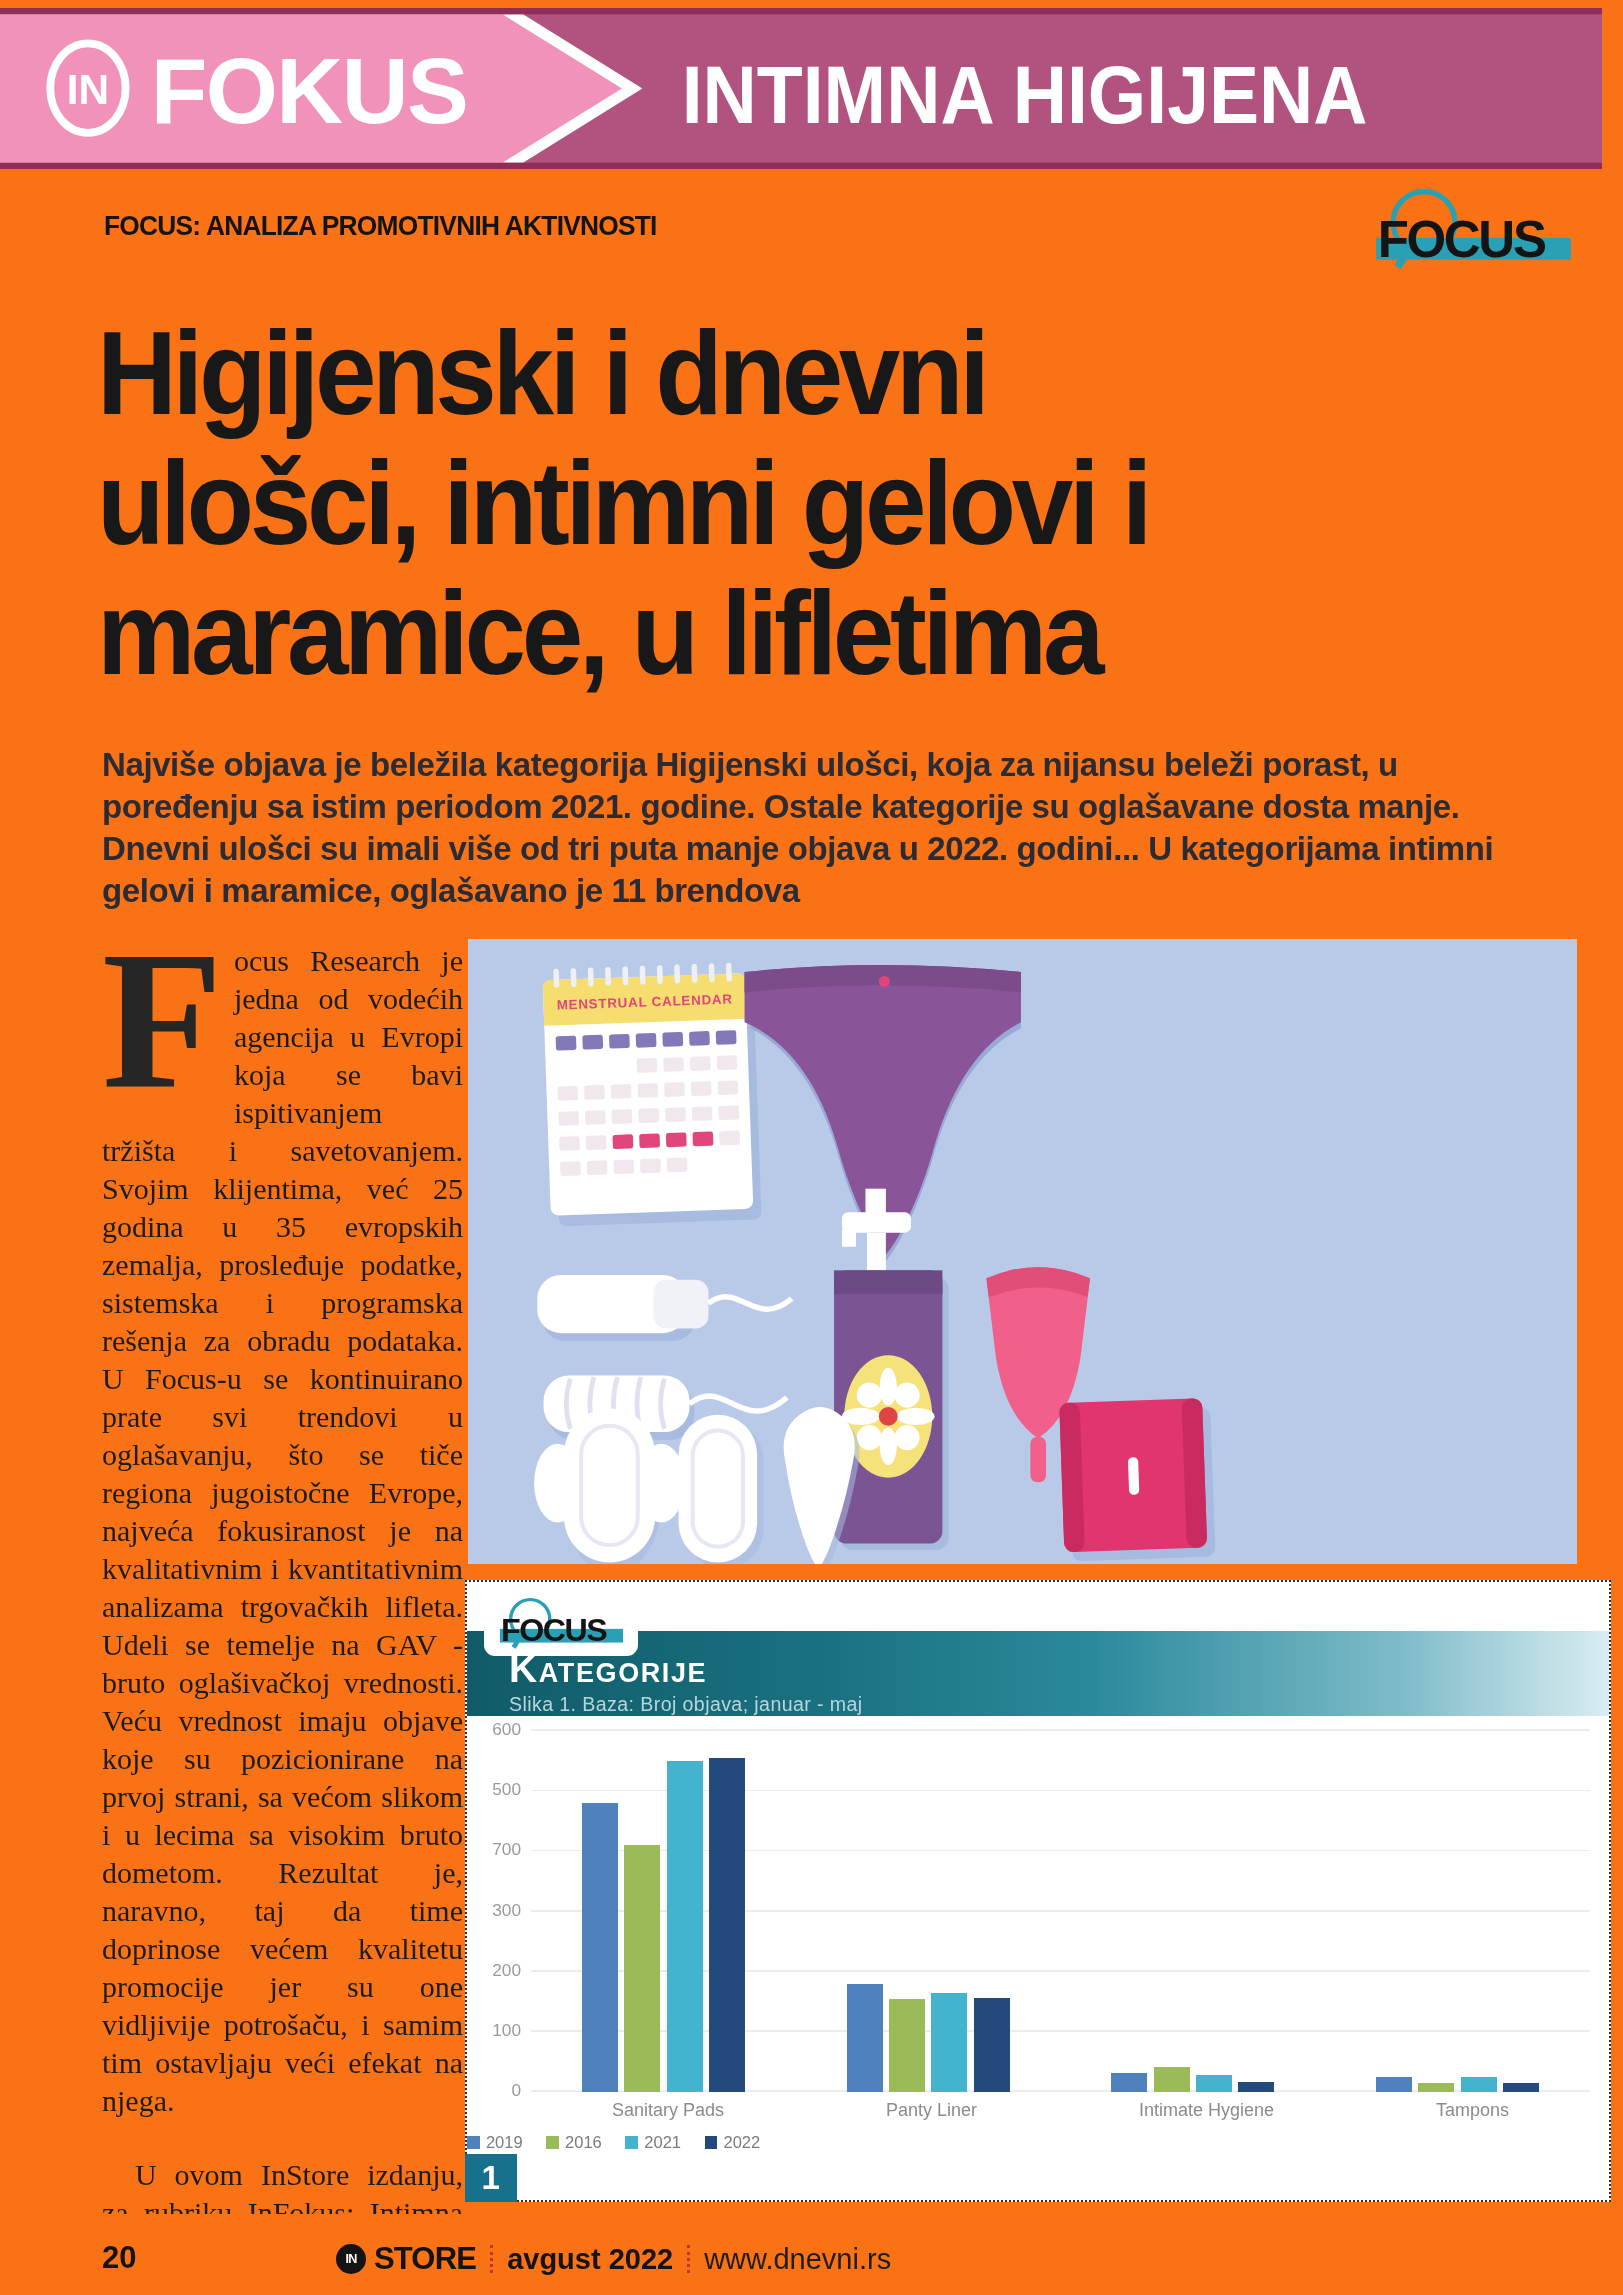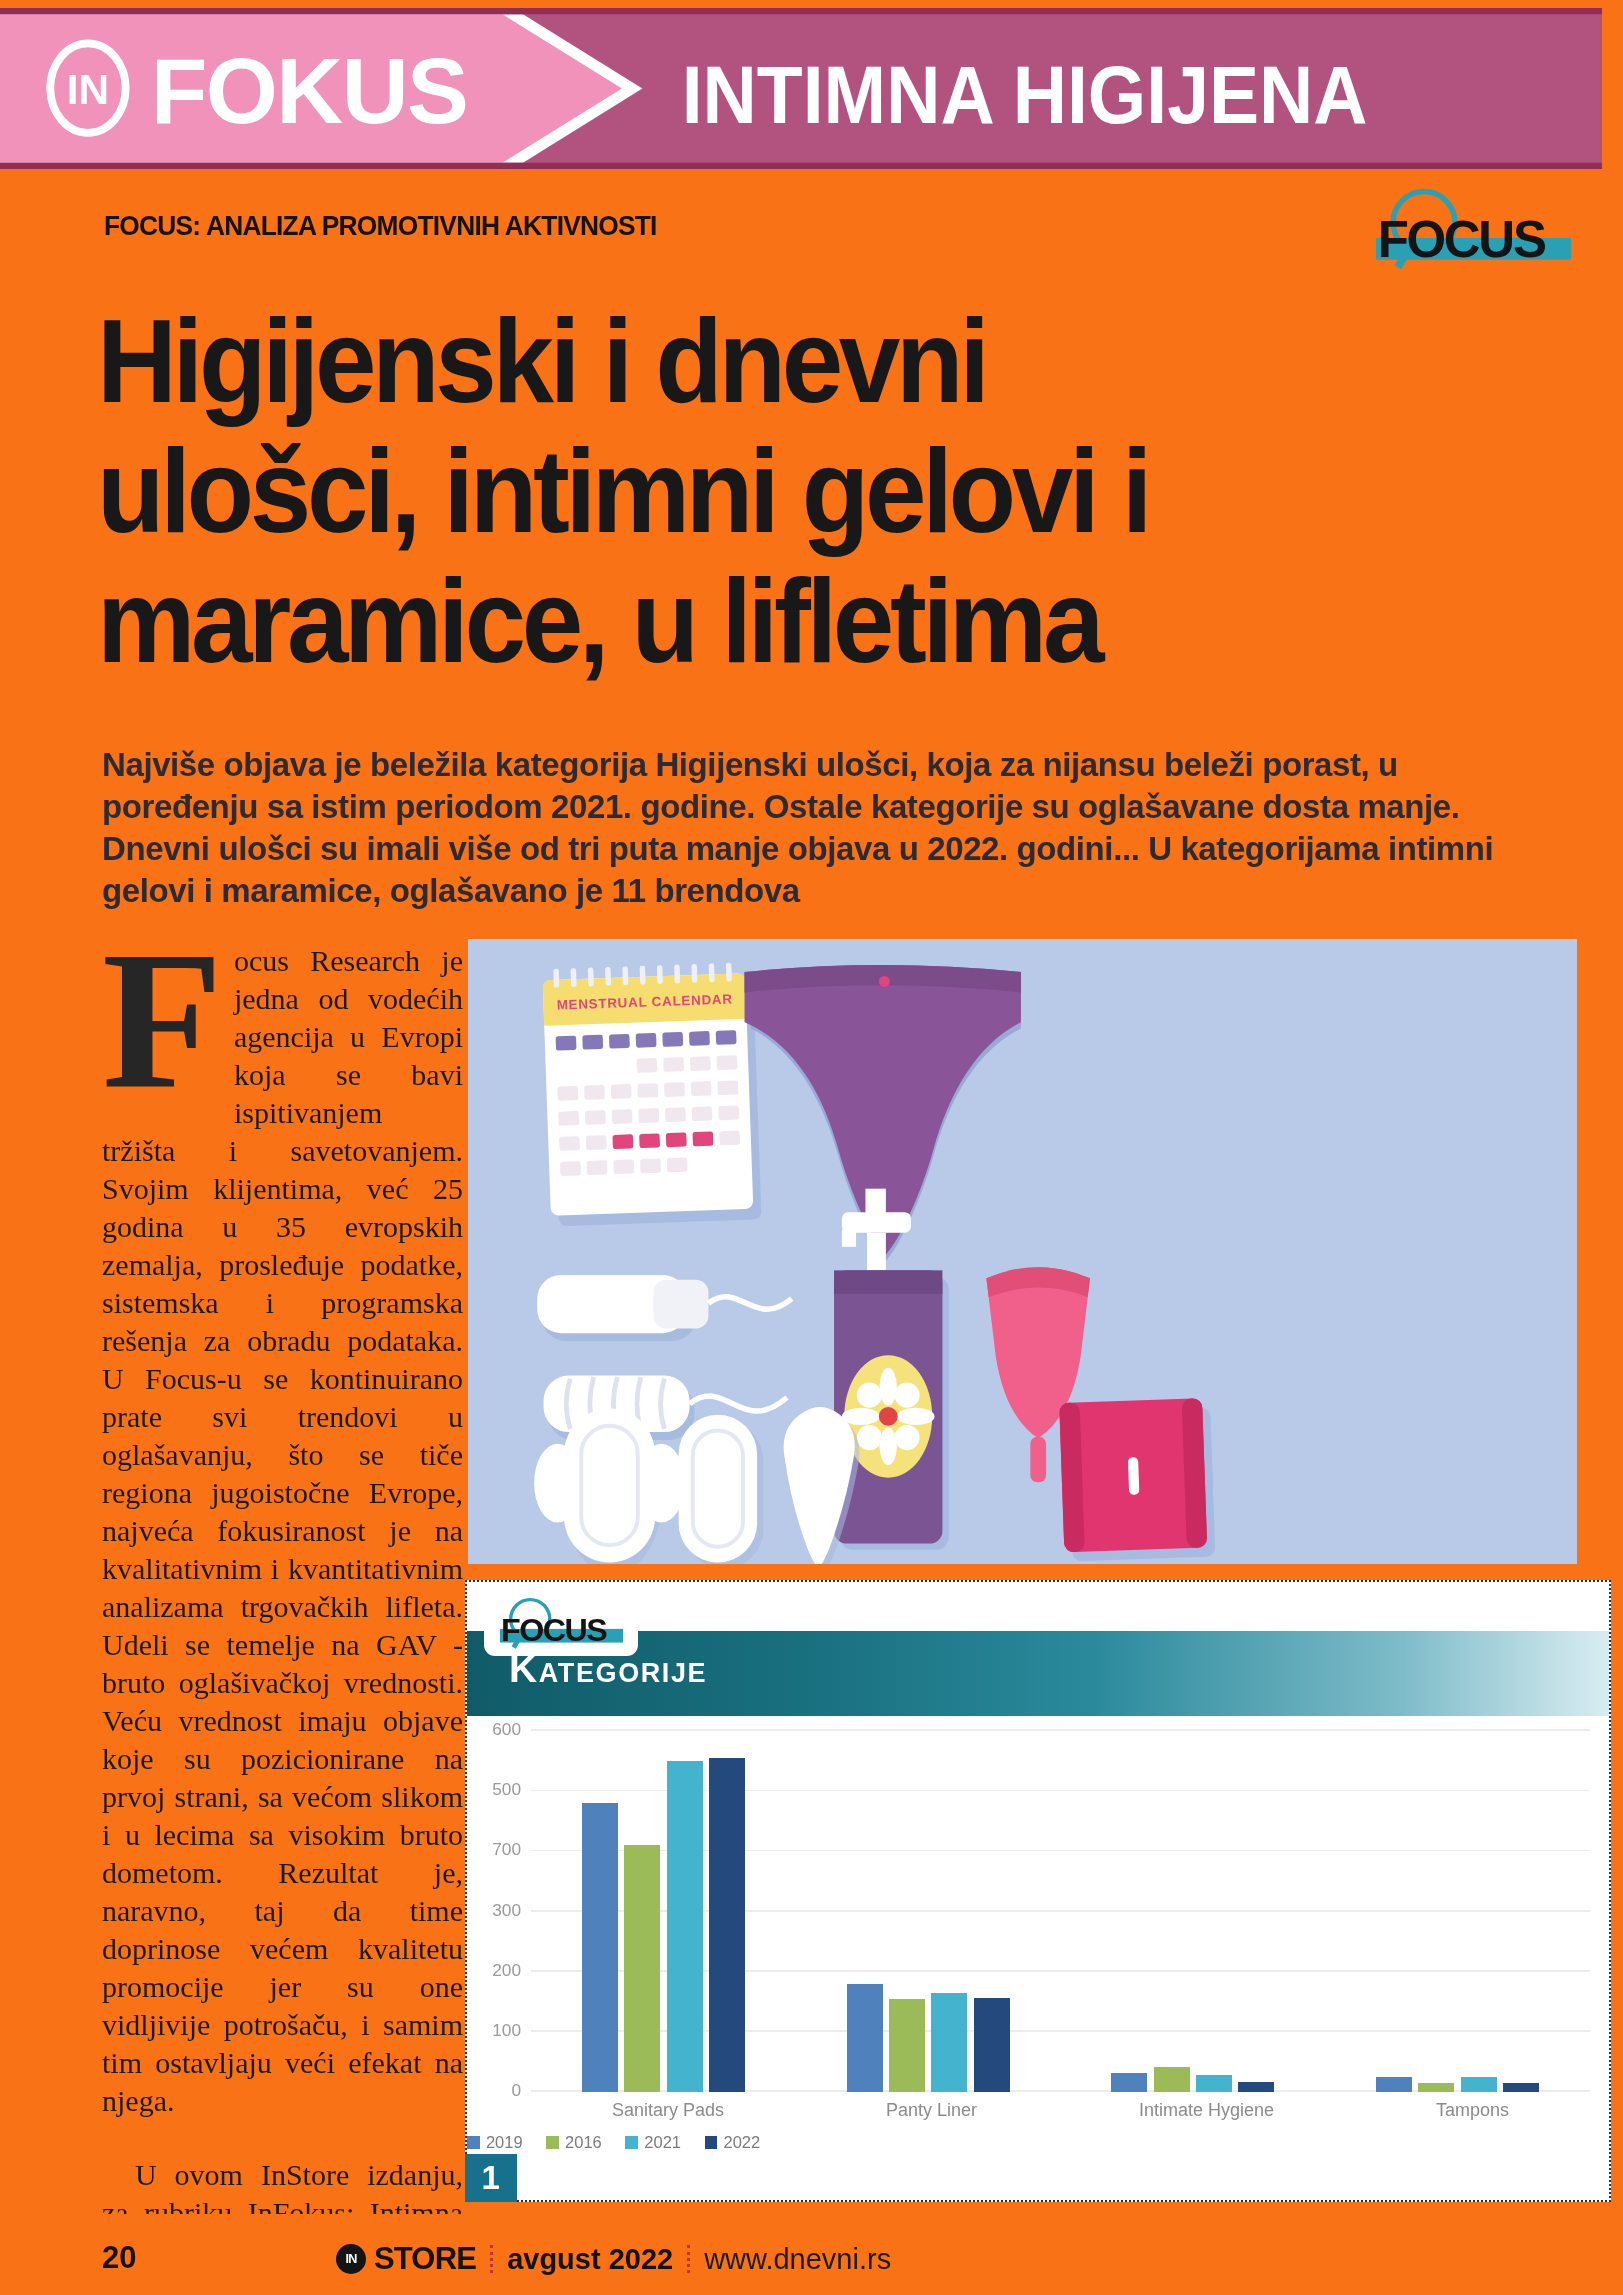--- a/index.html
+++ b/index.html
@@ -12,21 +12,21 @@
   .banner { position:absolute; left:0; top:7.9px; width:1602px; height:161px; }
   
   .kicker {
     position:absolute; left:104px; top:210px; font-size:28px; font-weight:800;
     letter-spacing:-0.8px; color:#141414; transform:scaleX(.94); transform-origin:left;
   }
   
   .focus-logo-tr { position:absolute; left:1373px; top:187px; width:201px; height:88px; }
   
   .headline {
-    position:absolute; left:97px; top:296px; width:1508px; color:#181818;
+    position:absolute; left:97px; top:308px; width:1508px; color:#181818;
     font-size:119px; font-weight:800; line-height:130px; letter-spacing:-4.7px;
   }
   .headline .hl-line { display:block; transform:scaleX(.93); transform-origin:left; white-space:nowrap; }
   
   .lead {
     position:absolute; left:102px; top:744px; width:1445px; color:#2b2b33;
     font-size:33px; font-weight:700; line-height:42px; letter-spacing:-0.4px;
   }
   
   .column {
@@ -310,20 +310,21 @@
     <div class="chart-logo-tab">
       <svg width="127" height="55" viewBox="0 0 260 110">
         <circle cx="66" cy="44" r="40" fill="none" stroke="#2aa0b4" stroke-width="7"></circle>
         <path d="M46,79 L32,102" stroke="#2aa0b4" stroke-width="10" fill="none"></path>
         <rect x="4" y="64" width="252" height="28" fill="#2aa0b4"></rect>
         <text x="6" y="89" font-family="Liberation Sans, sans-serif" font-size="66" font-weight="900" fill="#141414" letter-spacing="-3">FOCUS</text>
       </svg>
     </div>
     <div class="chart-banner">
       <div class="chart-title">Kategorije</div>
+      <div class="chart-subtitle">Slika 1. Baza: Broj objava; januar - maj</div>
     </div>
 
     <div class="plot-area">
       <div id="gridlines">
           <div class="gridline" style="bottom: 0%;"></div>
           <div class="ytick" style="bottom: 0%;">0</div>
           <div class="gridline" style="bottom: 16.6667%;"></div>
           <div class="ytick" style="bottom: 16.6667%;">100</div>
           <div class="gridline" style="bottom: 33.3333%;"></div>
           <div class="ytick" style="bottom: 33.3333%;">200</div>

